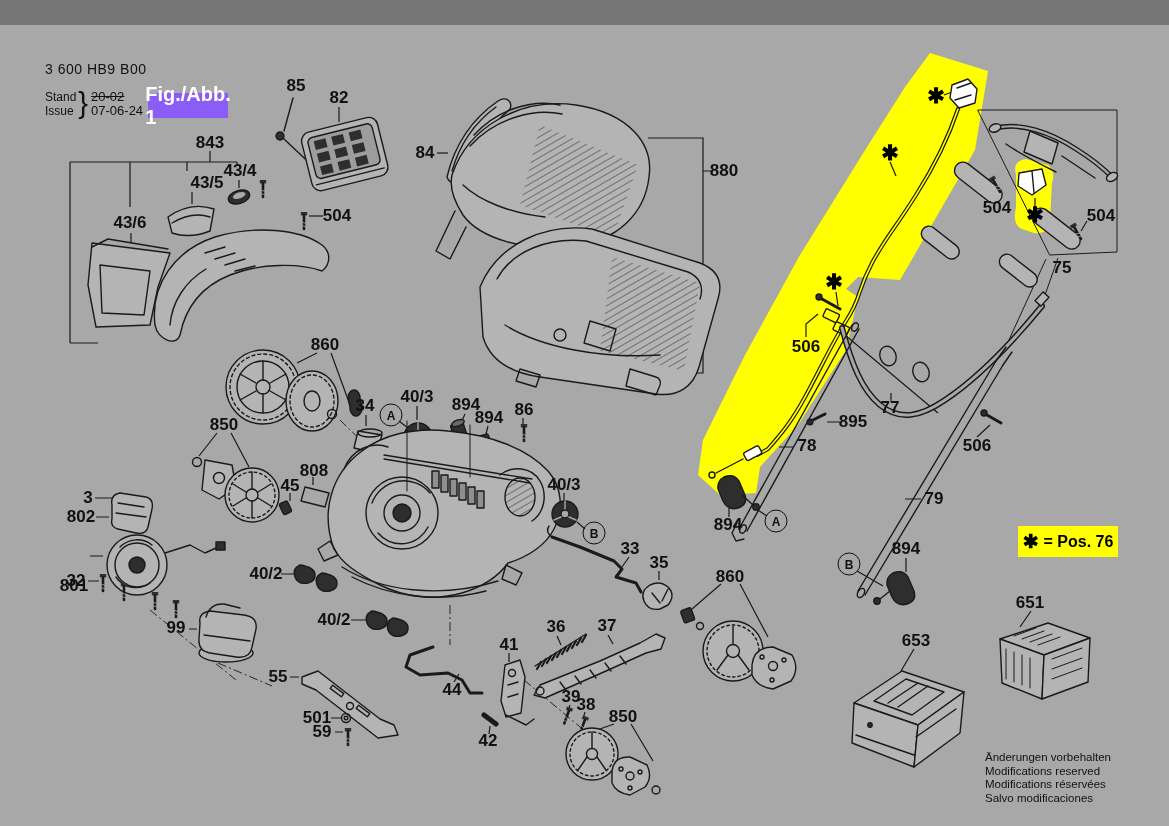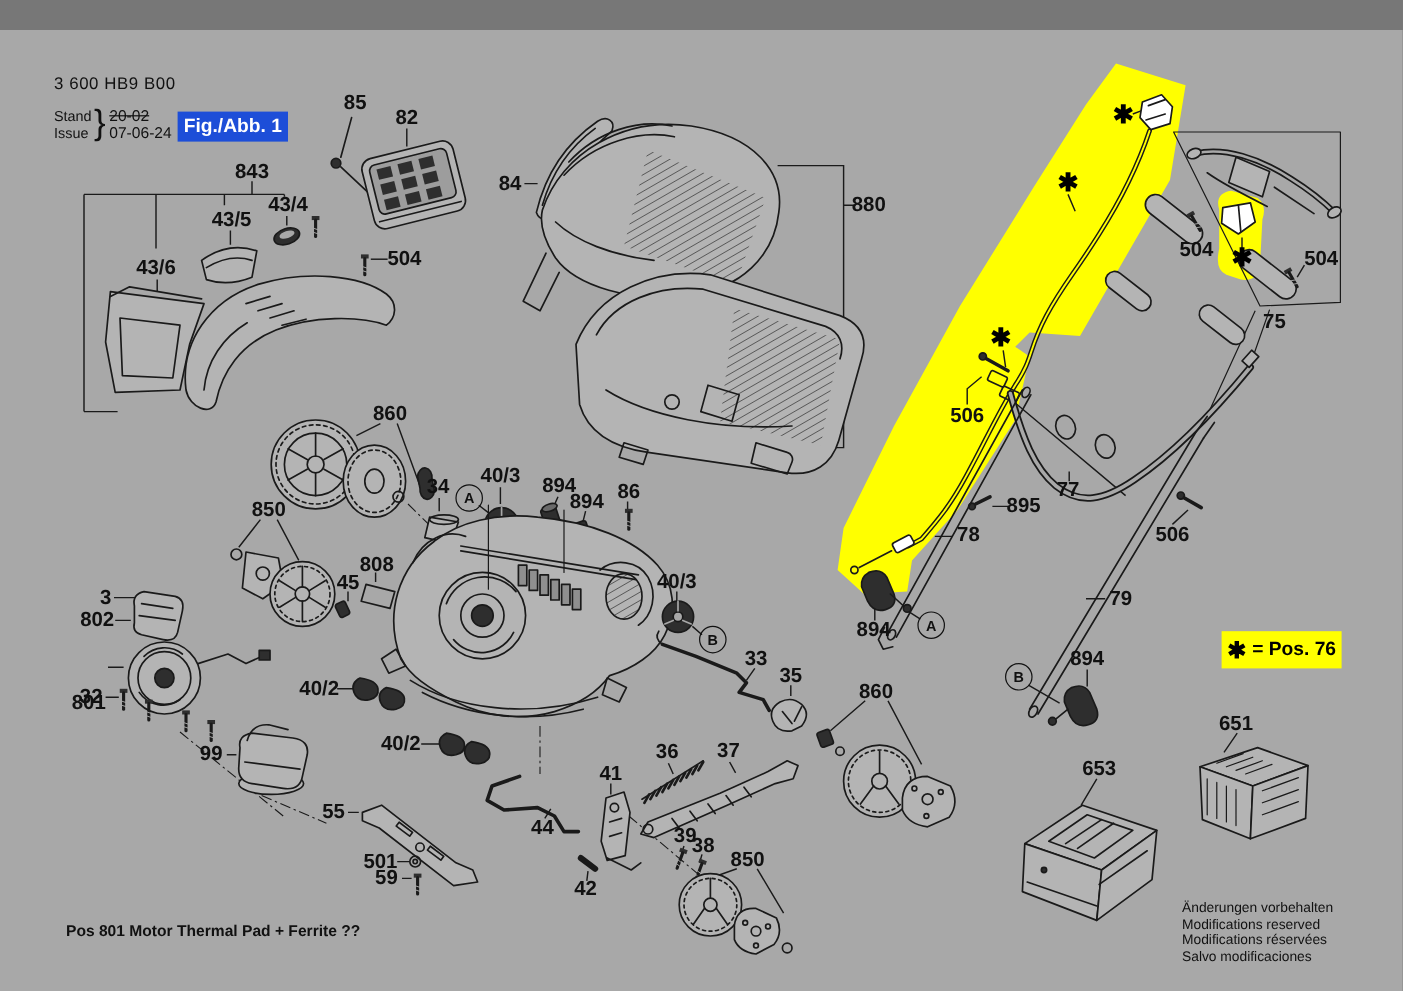--- a/index.html
+++ b/index.html
@@ -32,22 +32,22 @@
     position:absolute;transform:translate(-50%,-50%);
     font-size:21px;font-weight:bold;color:#000;
   }
   .hdr-model{position:absolute;left:45px;top:36px;font-size:14px;letter-spacing:.5px;}
   .hdr-stand{position:absolute;left:45px;top:62px;display:flex;align-items:center;}
   .hdr-stand .names{display:flex;flex-direction:column;font-size:12px;line-height:14px;}
   .hdr-stand .brace{font-size:29px;font-weight:normal;margin:0 3px 0 2px;}
   .hdr-stand .vals{display:flex;flex-direction:column;font-size:13px;line-height:14px;}
   .strike{text-decoration:line-through;}
   .figbox{
-    position:absolute;left:148px;top:68px;width:92px;height:25px;background:#1d4ed8;color:#fff;
-    display:flex;align-items:center;justify-content:center;font-size:16px;font-weight:bold;
+    position:absolute;left:148px;top:68px;width:80px;height:25px;background:#8b5cf6;color:#fff;
+    display:flex;align-items:center;justify-content:center;font-size:20px;font-weight:bold;
   }
   .legendbox{
     position:absolute;left:1018px;top:501px;width:100px;height:31px;background:#ffff00;
     display:flex;align-items:center;justify-content:center;gap:5px;
     font-size:16px;font-weight:bold;color:#000;
   }
   .legendbox .lg-ast{font-size:19px;}
   .notes{position:absolute;left:55px;top:737px;font-size:13px;font-weight:bold;line-height:27px;white-space:nowrap;}
   .footer{position:absolute;left:985px;top:726px;font-size:11.5px;line-height:13.5px;white-space:nowrap;}
 </style>
@@ -521,32 +521,31 @@
     </div>
   </div>
   <div class="figbox">Fig./Abb. 1</div>
 
   <div class="legendbox">
     <span class="lg-ast">✱</span>
     <span>= Pos. 76</span>
   </div>
 
   <div class="notes">
-    <div>Pos 801 Motor Thermal Pad + Ferrite ??</div>
   </div>
   <div class="footer">
     <div>Änderungen vorbehalten</div>
     <div>Modifications reserved</div>
     <div>Modifications réservées</div>
     <div>Salvo modificaciones</div>
   </div>
 
   <div id="labels-layer">
       <div class="plabel" style="left: 210px; top: 118px;">843</div>
-      <div class="plabel" style="left: 193px; top: 158px;">43/5</div>
+      <div class="plabel" style="left: 207px; top: 158px;">43/5</div>
       <div class="plabel" style="left: 240px; top: 146px;">43/4</div>
       <div class="plabel" style="left: 130px; top: 198px;">43/6</div>
       <div class="plabel" style="left: 337px; top: 191px;">504</div>
       <div class="plabel" style="left: 296px; top: 61px;">85</div>
       <div class="plabel" style="left: 339px; top: 73px;">82</div>
       <div class="plabel" style="left: 425px; top: 128px;">84</div>
       <div class="plabel" style="left: 724px; top: 146px;">880</div>
       <div class="plabel" style="left: 997px; top: 183px;">504</div>
       <div class="plabel" style="left: 1101px; top: 191px;">504</div>
       <div class="plabel" style="left: 1062px; top: 243px;">75</div>

